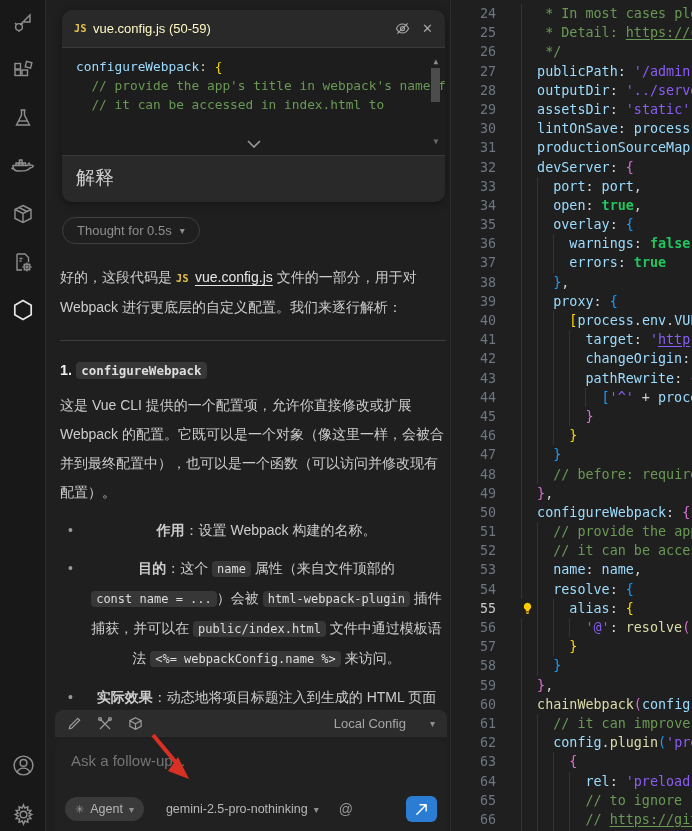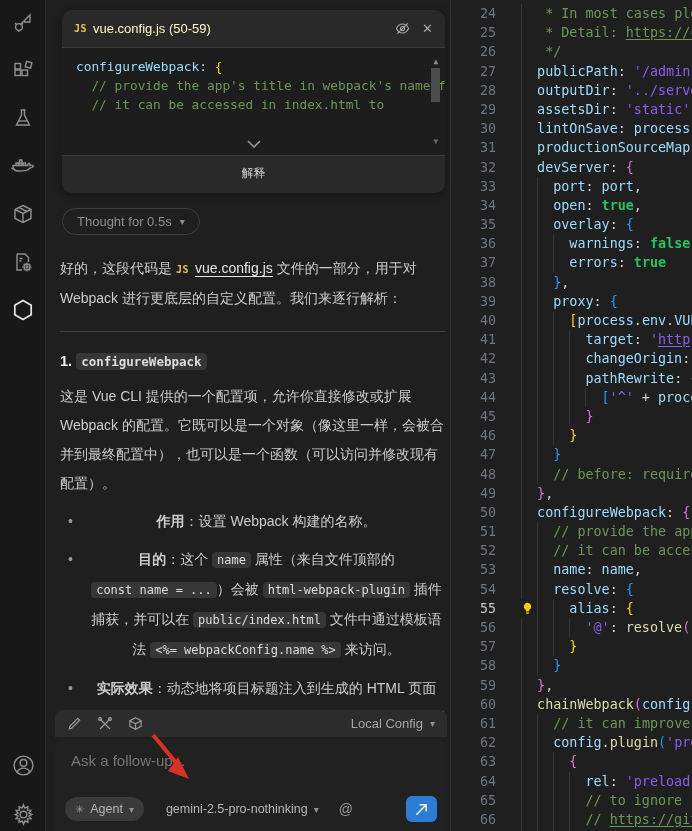--- a/index.html
+++ b/index.html
@@ -33,21 +33,21 @@
     display:flex; align-items:center; }
   .card-code { position:relative; background:#1d1d1d; height:108px; overflow:hidden;
     padding:9px 26px 0 14px; font-family:"DejaVu Sans Mono", monospace; font-size:12.8px;
     line-height:19px; border-bottom:1px solid #3a3a3a; }
   .cline { white-space:pre-wrap; word-break:break-all; }
   .card-expand { position:absolute; bottom:2px; left:50%; transform:translateX(-50%);
     color:#9a9a9a; cursor:pointer; }
   .card-sb { position:absolute; right:3px; top:4px; bottom:4px; width:12px; }
   .sb-arrow { position:absolute; left:0; width:12px; text-align:center; color:#8a8a8a; font-size:8px; cursor:pointer; }
   .sb-thumb { position:absolute; left:1px; top:16px; width:9px; height:34px; background:#4c4c4c; cursor:pointer; }
-  .card-footer { padding:9px 14px 11px; color:#cccccc; font-size:12px;text-align:center; }
+  .card-footer { padding:9px 14px 11px; color:#cccccc; font-size:19px; }
 
   
   .thought { display:inline-flex; align-items:center; gap:8px; margin:15px 0 6px 2px;
     border:1px solid #3f3f3f; border-radius:15px; padding:5px 14px; color:#8f8f8f;
     font-size:13px; cursor:pointer; }
   .chev { color:#8f8f8f; font-size:10px; }
 
   
   .msg { color:#cccccc; font-size:14px; line-height:29px; margin-top:13px; width:386px; }
   .chip { background:#373737; border-radius:4px; padding:1px 5px;
@@ -62,21 +62,21 @@
     color:#cccccc; font-size:14px; line-height:29px; width:386px;text-align:center; }
   ul.msg-list li::before { content:"•"; position:absolute; left:8px; color:#9a9a9a; }
 
   
   .composer { position:absolute; left:9px; right:3px; bottom:0; z-index:20; }
   .composer-toolbar { display:flex; align-items:center; height:27px; background:#2c2c2c;
     border-radius:8px 8px 0 0; padding:0 12px; margin-bottom:3px; }
   .ct-icon { color:#9b9b9b; margin-right:15px; display:flex; cursor:pointer; }
   .ct-icon svg { stroke:#9b9b9b; fill:none; stroke-width:1.3; }
   .composer-toolbar .spacer { flex:1; }
-  .localconfig { color:#a5a5a5; font-size:13px; display:flex; align-items:center; gap:7px; cursor:pointer; }
+  .localconfig { color:#a5a5a5; font-size:13px; display:flex; align-items:center; gap:24px; cursor:pointer; }
   .composer-body { background:#212121; border-radius:8px 8px 0 0; height:91px; padding:12px 12px 10px 16px;
     position:relative; }
   .ask-input { color:#6f6f6f; font-size:15px; background:transparent; border:none; outline:none;
     width:100%; font-family:"Liberation Sans", sans-serif; }
   .chips-row { position:absolute; left:10px; right:10px; bottom:9px; display:flex; align-items:center; }
   .agent-pill { display:flex; align-items:center; gap:6px; background:#3a3a3a; border-radius:12px;
     height:24px; padding:0 10px; color:#b5b5b5; font-size:12.5px; cursor:pointer; }
   .agent-pill .spark { color:#9a9a9a; font-size:11px; }
   .model-select { display:flex; align-items:center; gap:6px; margin-left:22px; color:#b8b8b8;
     font-size:12.5px; cursor:pointer; }

